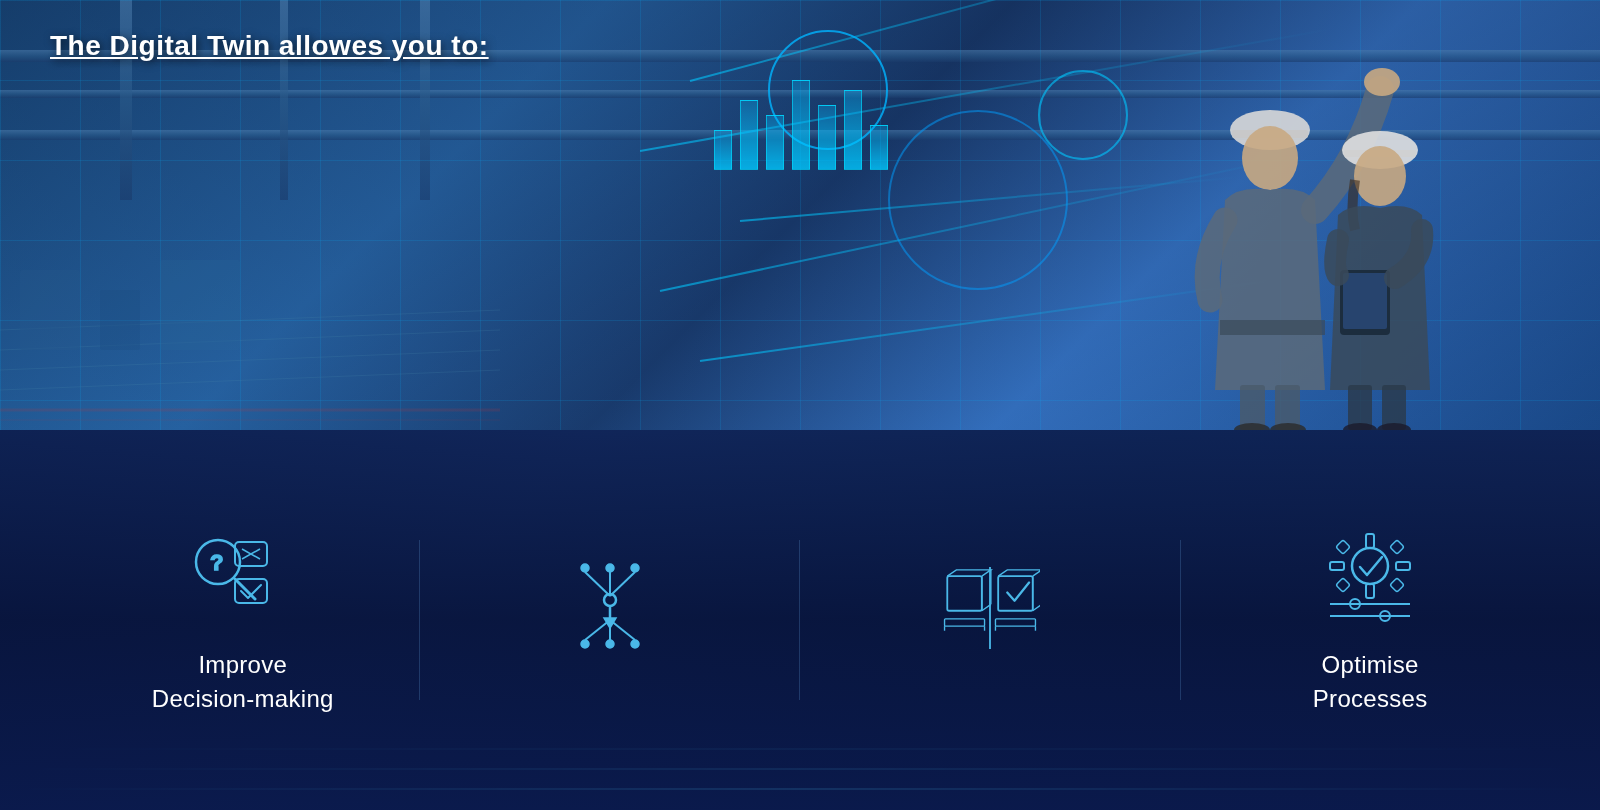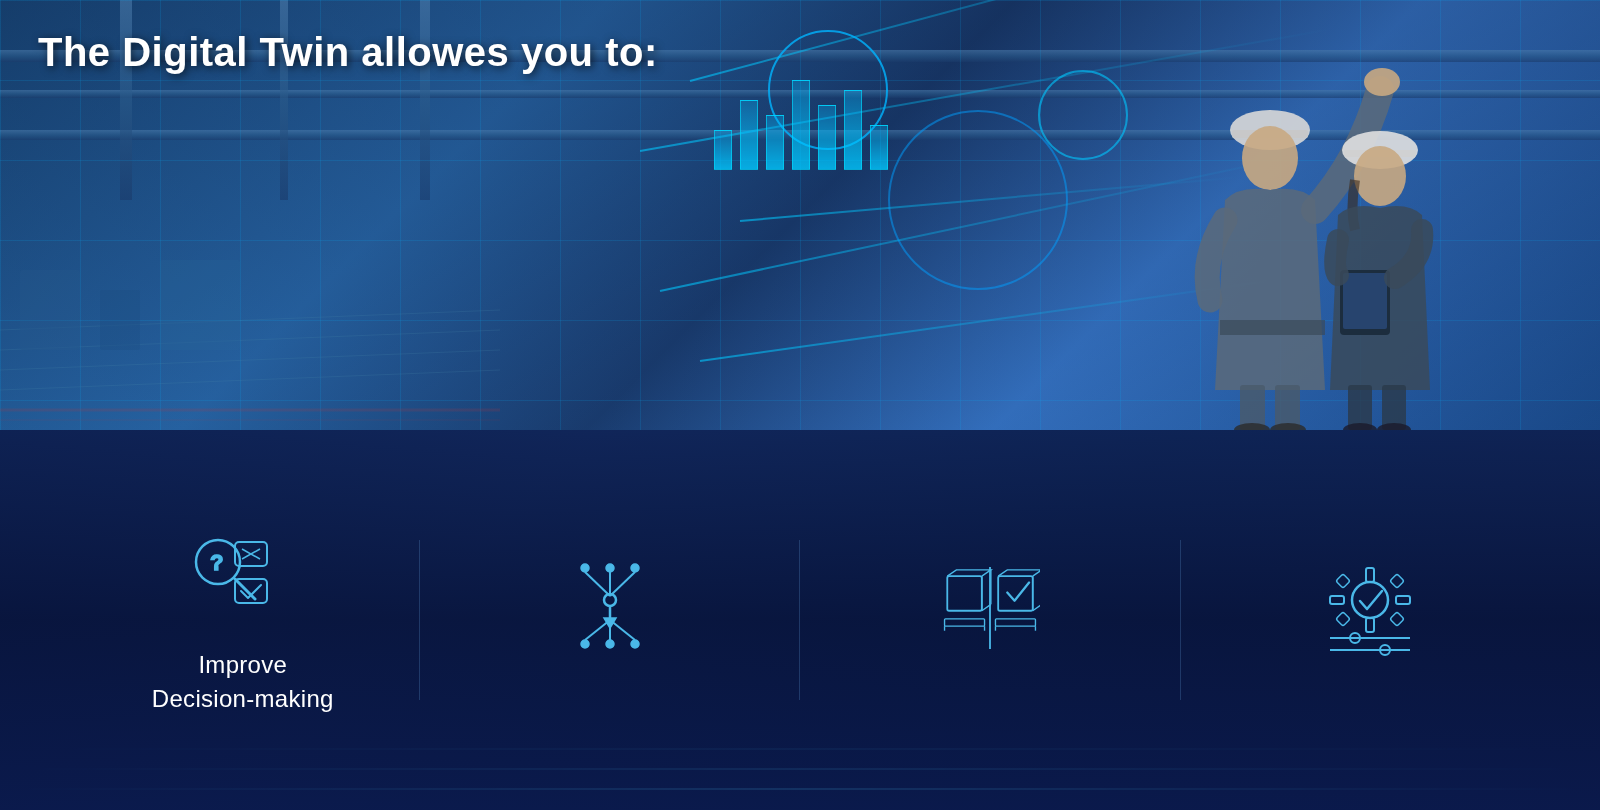--- a/index.html
+++ b/index.html
@@ -125,27 +125,28 @@
       height: 420px;
       display: flex;
       align-items: flex-end;
       justify-content: center;
     }
 
     
     .hero-title {
       position: absolute;
       top: 30px;
-      left: 38px;
+      left: 50px;
       color: white;
-      font-size: 40px;
+      font-size: 28px;
       font-weight: 600;
       text-shadow: 2px 2px 8px rgba(0,0,0,0.7);
       z-index: 10;
       letter-spacing: 0.5px;
+      text-decoration: underline;
     }
 
     
     .info-section {
       width: 100%;
       height: 380px;
       background: rgba(10, 25, 70, 0.92);
       position: relative;
       display: flex;
       align-items: center;
@@ -470,16 +471,18 @@
           <rect x="72" y="56" width="10" height="10" rx="2" stroke="#4ab8e8" stroke-width="1.5" fill="none" transform="rotate(45,77,61)"></rect>
 
           <polyline points="40,43 47,51 62,33" stroke="#4ab8e8" stroke-width="2.5" fill="none" stroke-linecap="round" stroke-linejoin="round"></polyline>
 
           <line x1="10" y1="80" x2="90" y2="80" stroke="#4ab8e8" stroke-width="2"></line>
           <circle cx="35" cy="80" r="5" fill="none" stroke="#4ab8e8" stroke-width="2"></circle>
           <line x1="10" y1="92" x2="90" y2="92" stroke="#4ab8e8" stroke-width="2"></line>
           <circle cx="65" cy="92" r="5" fill="none" stroke="#4ab8e8" stroke-width="2"></circle>
         </svg>
       </div>
+      <div class="info-label" style="white-space:pre-line;">Optimise
+Processes</div>
     </div>
 
   </div>
 </div>
 
 </body></html>

